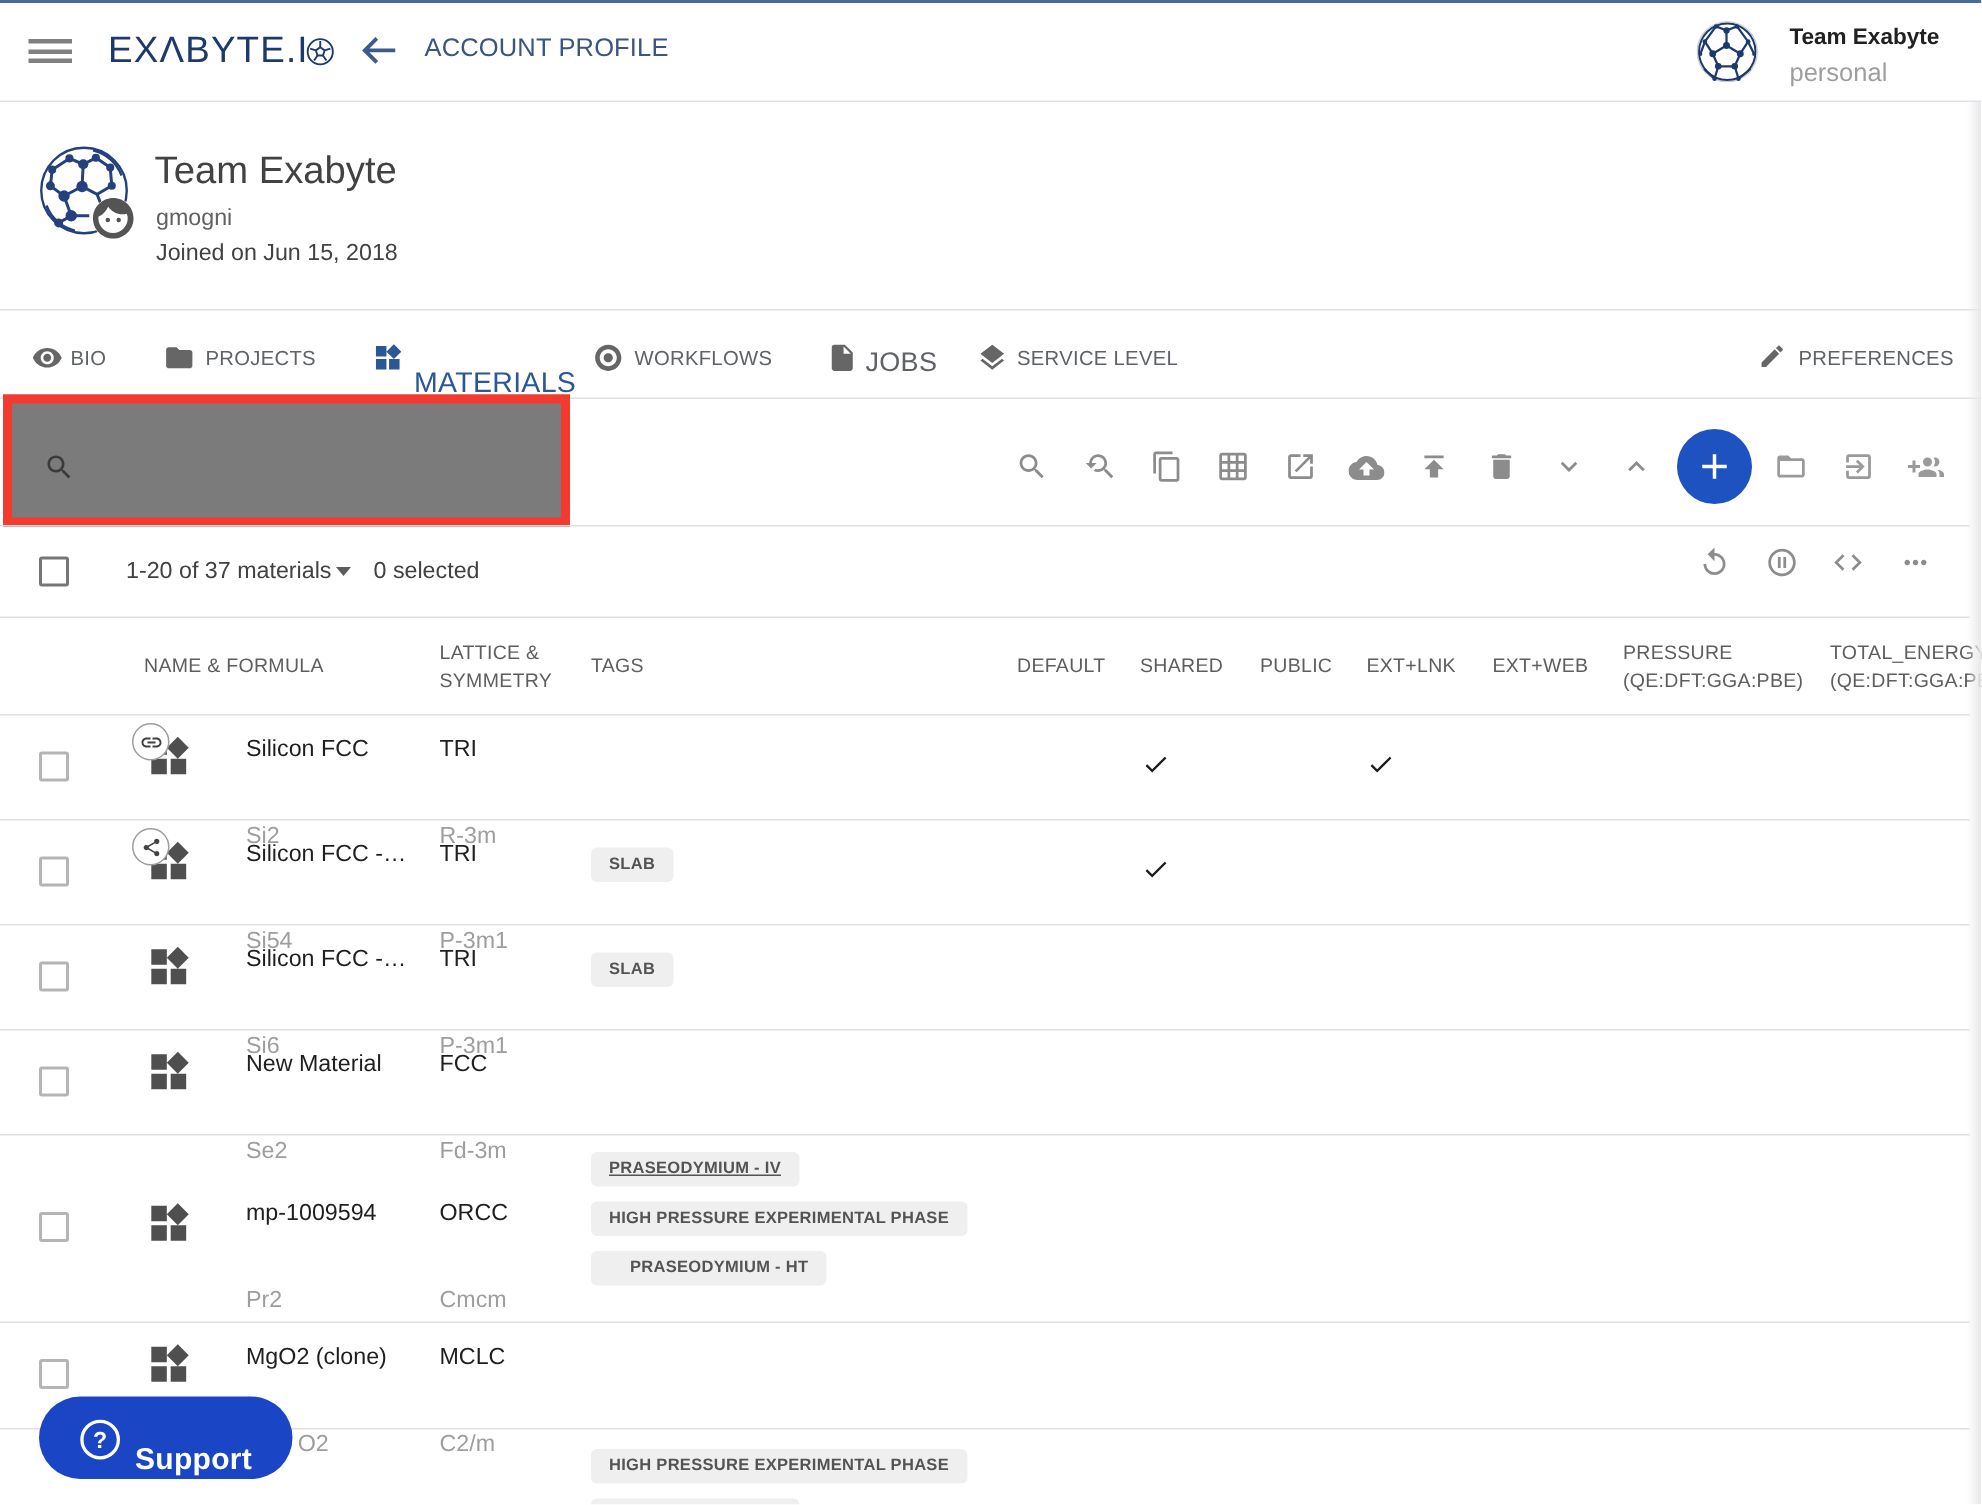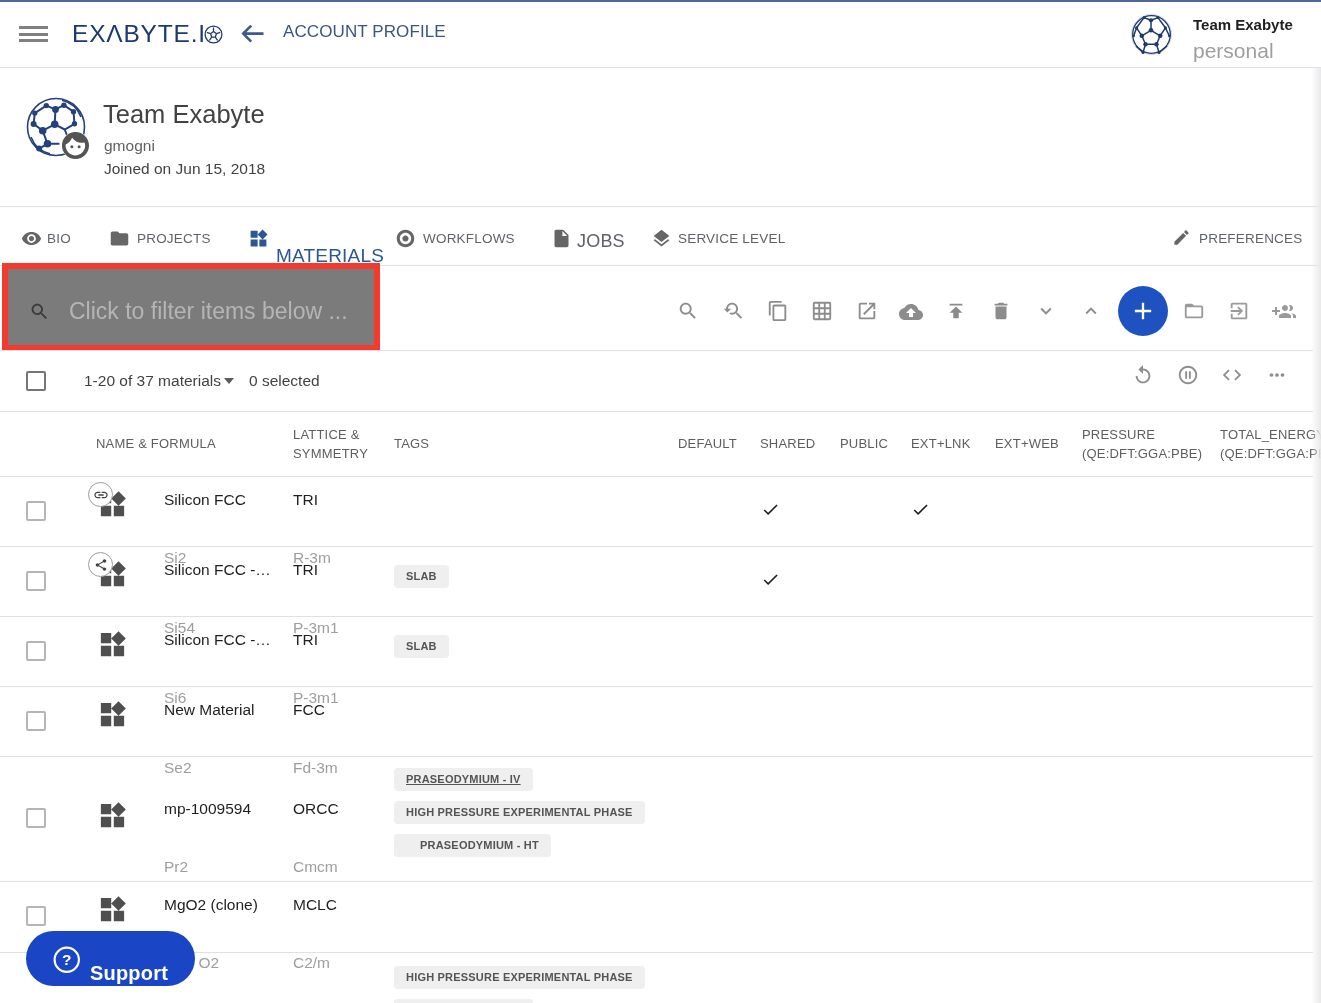--- a/index.html
+++ b/index.html
@@ -63,21 +63,21 @@
         <circle cx="27" cy="3.6" r="1.5"></circle>
       <circle cx="5.6" cy="13.8" r="1.6"></circle>
         <circle cx="34.4" cy="13.8" r="1.6"></circle>
       <circle cx="12" cy="38.5" r="1.5"></circle>
         <circle cx="28" cy="38.5" r="1.5"></circle>
       <circle cx="2.6" cy="22" r="1.3"></circle>
         <circle cx="38.4" cy="22" r="1.3"></circle>
     </g>
   </svg>
   <div class="abs" style="left:1193px;top:16px;color:#212121;font-size:15px;font-weight:700;">Team Exabyte</div>
-  <div class="abs" style="left:1193px;top:39px;color:#9e9e9e;font-size:21px;">personal</div>
+  <div class="abs" style="left:1193px;top:39px;color:#9e9e9e;font-size:17px;">personal</div>
 
   <svg class="abs" style="left:26px;top:97px;" width="60" height="60" viewBox="0 0 60 60">
     <g stroke="#24417e" fill="none" stroke-width="1.6">
       <circle cx="30" cy="30" r="28.5"></circle>
       <path d="M36 3.2 A27 27 0 0 1 55 20"></path>
       <path d="M24 56.8 A27 27 0 0 1 5 40"></path>
     </g>
     <g stroke="#24417e" fill="none" stroke-width="2">
       <path d="M20.3 8.6 L29.5 12.5 L37.9 8.2 M20.3 8.6 L8.8 16.1 M37.9 8.2 L47.5 14.7 M29.5 12.5 L28.7 27.3 M8.8 16.1 L7.6 26.9 M47.5 14.7 L48.5 26.8 M28.7 27.3 L16.7 33.7 M28.7 27.3 L38.7 32.5 L48.5 26.8 M16.7 33.7 L7.6 26.9 M16.7 33.7 L21.5 46.8 M21.5 46.8 L13.1 51.6 M21.5 46.8 L33.5 46.8 M38.7 32.5 L41.5 39.5"></path>
     </g>
@@ -137,21 +137,20 @@
       <path fill="#666" d="M3 17.25V21h3.75L17.81 9.94l-3.75-3.75L3 17.25zM20.71 7.04c.39-.39.39-1.02 0-1.41l-2.34-2.34c-.39-.39-1.02-.39-1.41 0l-1.83 1.83 3.75 3.75 1.83-1.83z"></path>
     </svg>
   <div class="abs" style="left:1199px;top:231px;color:#5f6368;font-size:13.5px;letter-spacing:0.2px;">PREFERENCES</div>
 
   <div class="hr" style="top:265px;width:1321px;"></div>
 
   <div class="abs" style="left:2px;top:263px;width:378px;height:88px;border:6px solid #f4392e;background:#7b7b7b;"></div>
   <svg class="abs" style="left:29px;top:301px;" width="21" height="21" viewBox="0 0 24 24">
     <path fill="#3a3a3a" d="M15.5 14h-.79l-.28-.27C15.41 12.59 16 11.11 16 9.5 16 5.91 13.09 3 9.5 3S3 5.91 3 9.5 5.91 16 9.5 16c1.61 0 3.09-.59 4.23-1.57l.27.28v.79l5 4.99L20.49 19l-4.99-5zm-6 0C7.01 14 5 11.99 5 9.5S7.01 5 9.5 5 14 7.01 14 9.5 11.99 14 9.5 14z"></path>
   </svg>
-  <div class="abs" style="left:69px;top:298px;color:#b5b5b5;font-size:23px;">Click to filter items below ...</div>
 
   <svg class="abs" style="left:677px;top:300px;" width="22" height="22" viewBox="0 0 24 24">
       <path fill="#8c8c8c" d="M15.5 14h-.79l-.28-.27C15.41 12.59 16 11.11 16 9.5 16 5.91 13.09 3 9.5 3S3 5.91 3 9.5 5.91 16 9.5 16c1.61 0 3.09-.59 4.23-1.57l.27.28v.79l5 4.99L20.49 19l-4.99-5zm-6 0C7.01 14 5 11.99 5 9.5S7.01 5 9.5 5 14 7.01 14 9.5 11.99 14 9.5 14z"></path>
     </svg>
   <svg class="abs" style="left:722px;top:300px;" width="22" height="22" viewBox="0 0 24 24">
       <path fill="#8c8c8c" d="M17.01 14h-.8l-.27-.27c.98-1.14 1.57-2.61 1.57-4.23 0-3.59-2.91-6.5-6.5-6.5s-6.5 3-6.5 6.5H2l3.84 4 4.16-4H6.51C6.51 7 8.53 5 11.01 5s4.5 2.01 4.5 4.5c0 2.48-2.02 4.5-4.5 4.5-.65 0-1.26-.14-1.82-.38L7.71 15.1c.97.57 2.09.9 3.3.9 1.61 0 3.08-.59 4.22-1.57l.27.27v.79l5.01 4.99L22 19l-4.99-5z"></path>
     </svg>
   <svg class="abs" style="left:767px;top:300px;" width="22" height="22" viewBox="0 0 24 24">
       <path fill="#8c8c8c" d="M16 1H4c-1.1 0-2 .9-2 2v14h2V3h12V1zm3 4H8c-1.1 0-2 .9-2 2v14c0 1.1.9 2 2 2h11c1.1 0 2-.9 2-2V7c0-1.1-.9-2-2-2zm0 16H8V7h11v14z"></path>
     </svg>

